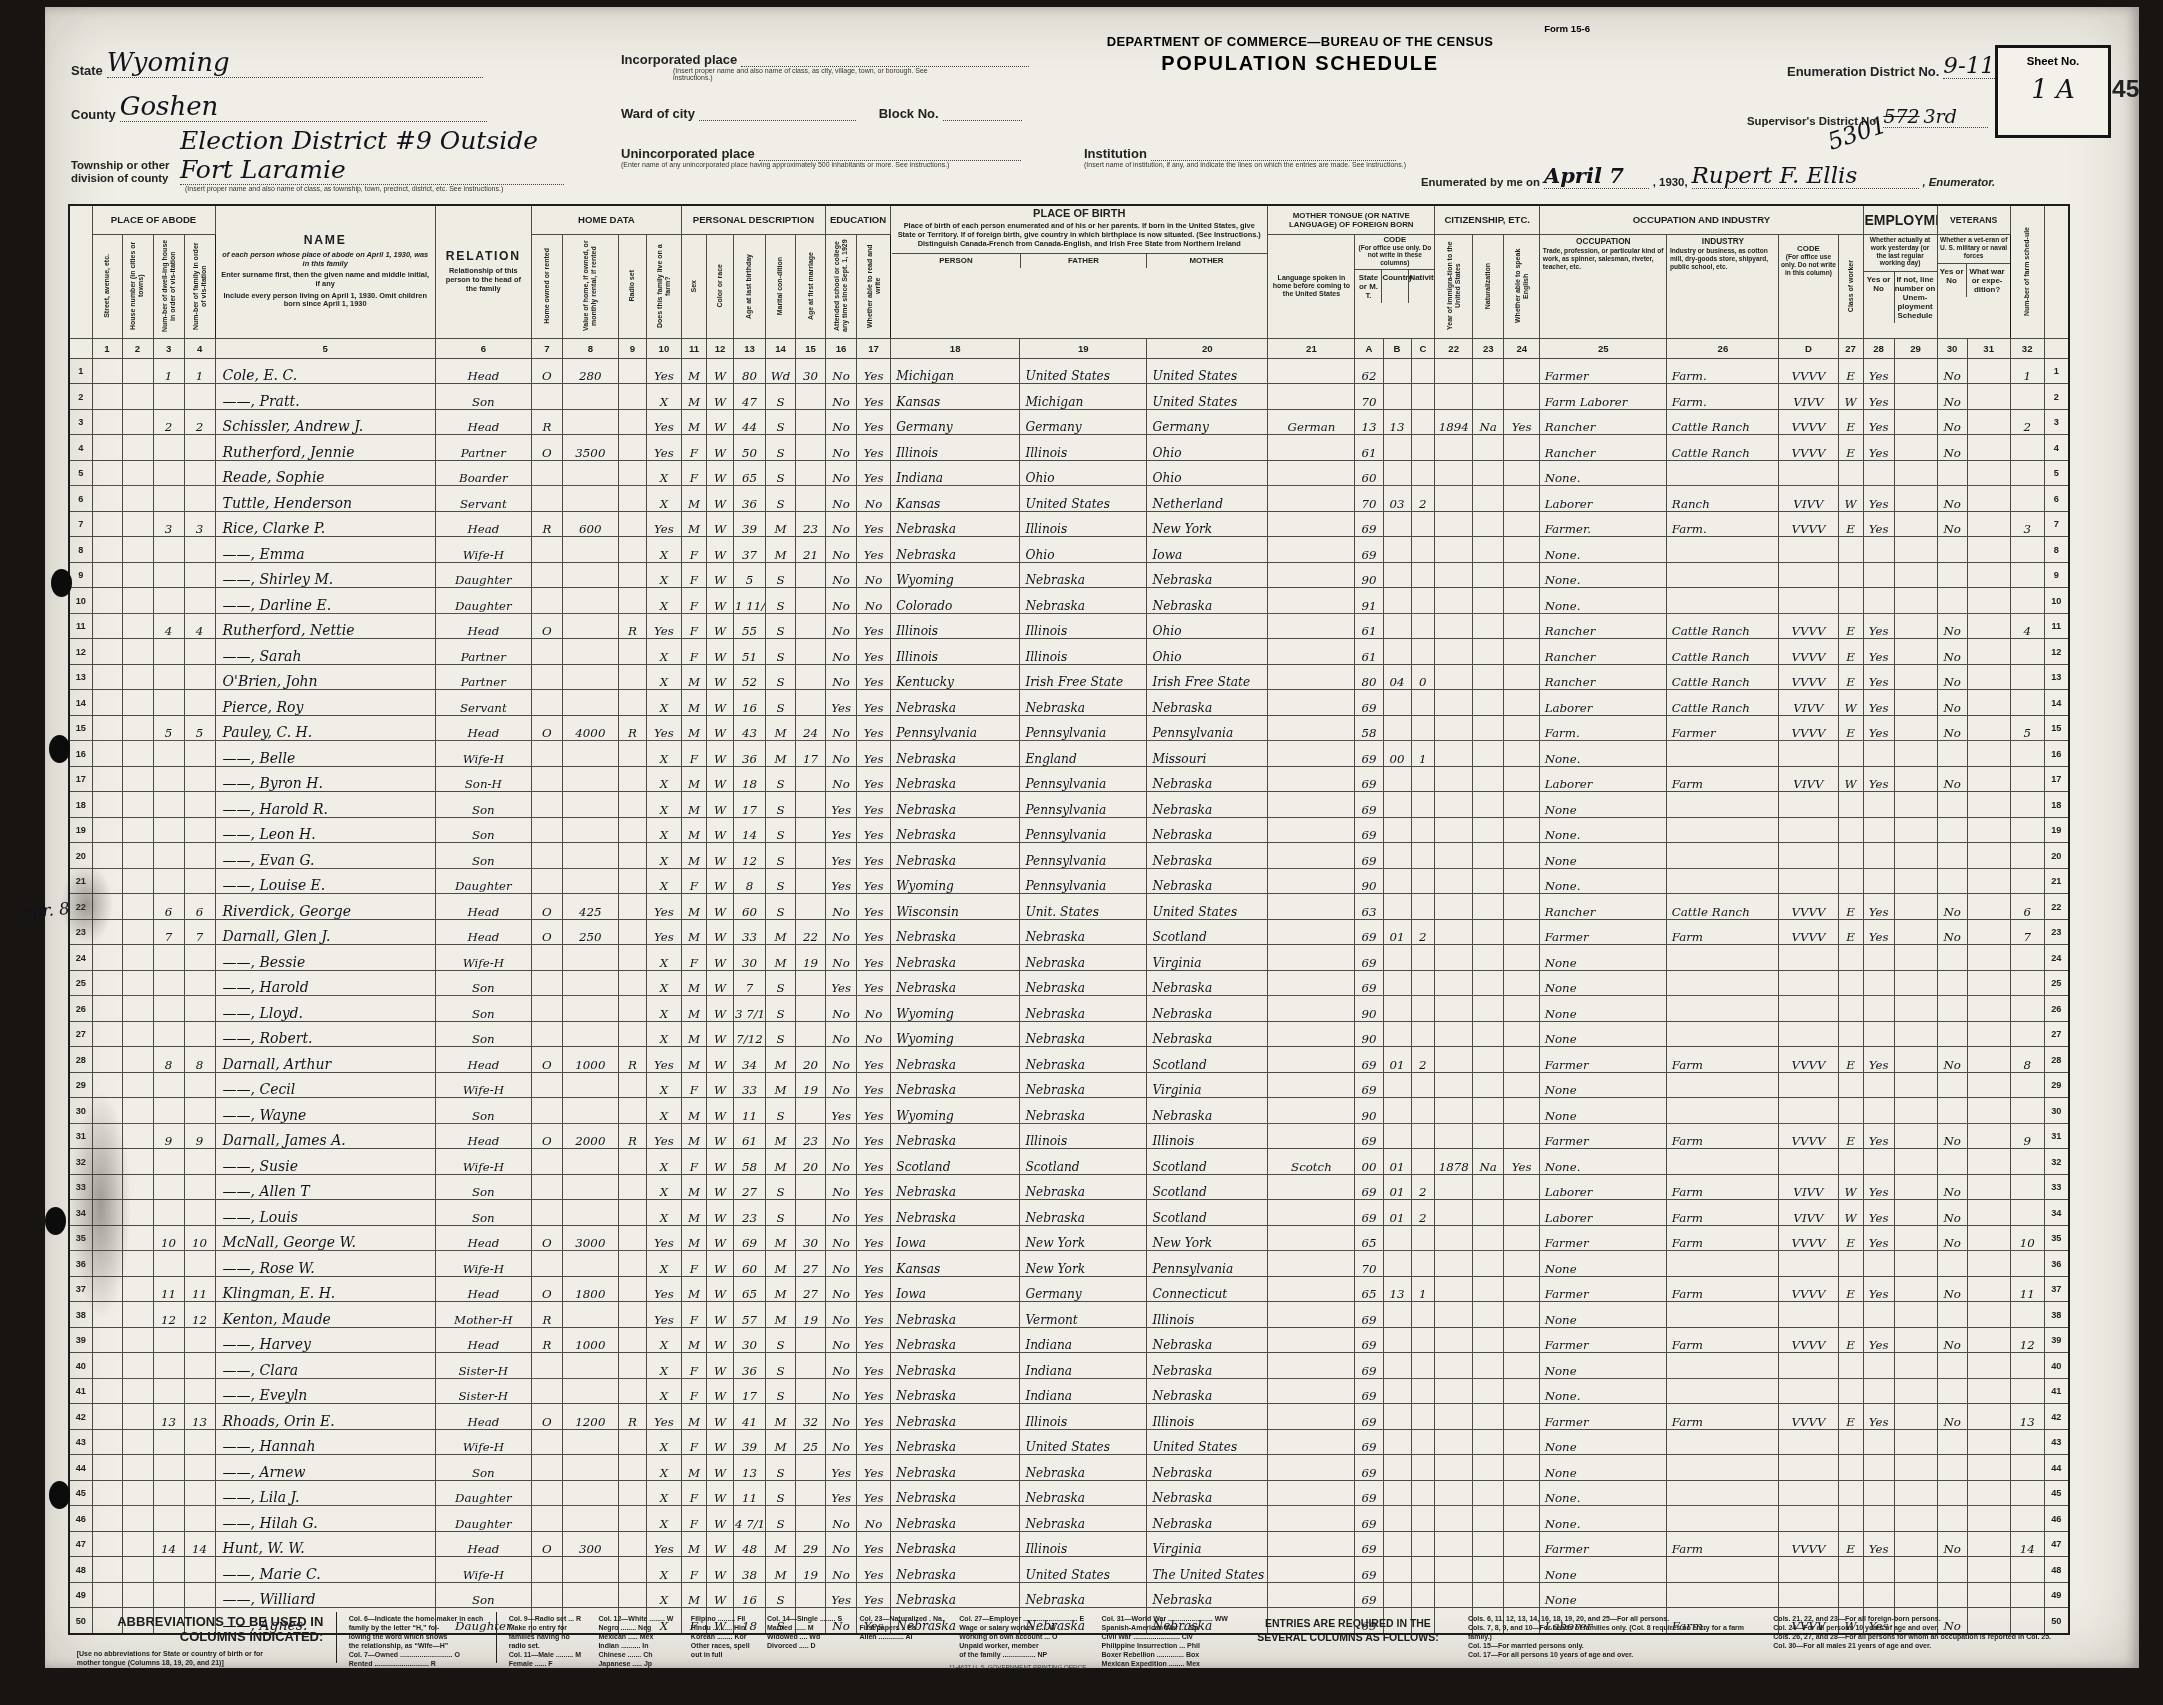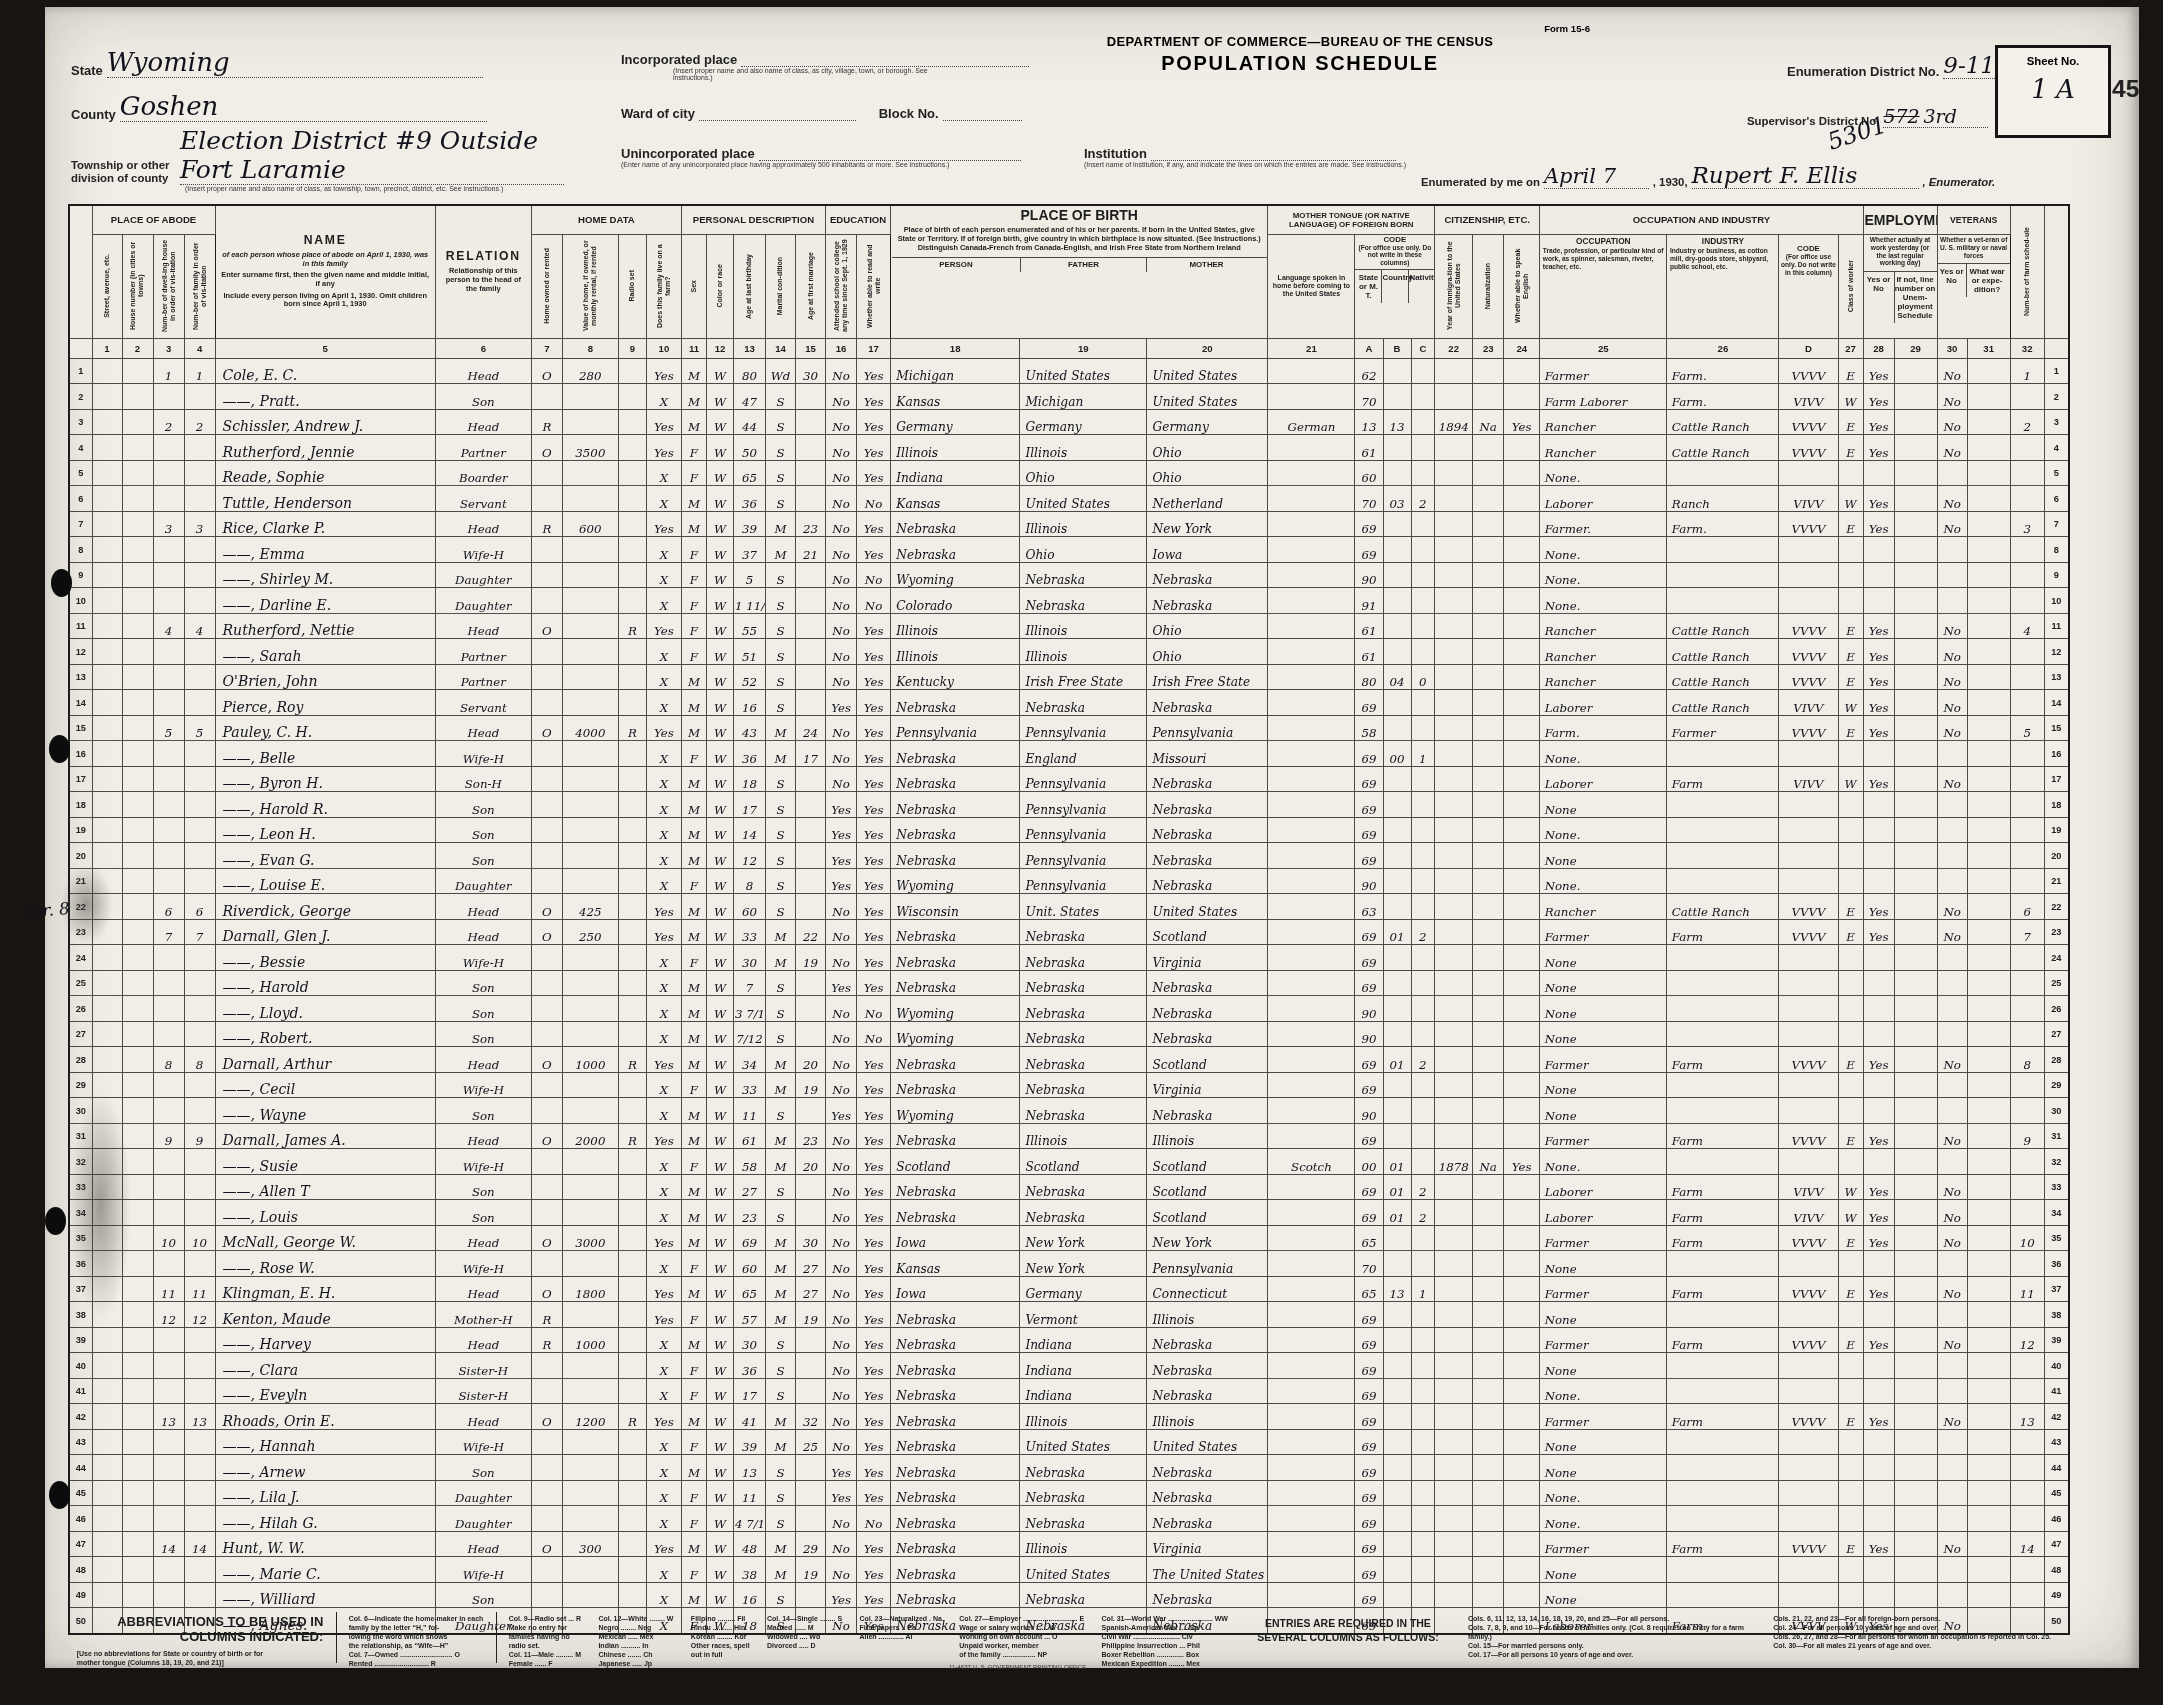--- a/index.html
+++ b/index.html
@@ -144,21 +144,21 @@
 
   <div class="sheetbox">
     <div class="t">Sheet No.</div>
     <div class="v hw">1 A</div>
   </div>
   <div class="pageno">45</div>
   <div class="stamp hw">5301</div>
 
   <div class="fh" style="left:1376px;top:155px;">
     <span class="lbl" style="font-size:11.4px;">Enumerated by me on</span>
-    <span class="dotline" style="width:105px;"><span class="hw" style="font-size:21px;">April 7</span></span>
+    <span class="dotline" style="width:105px;font-weight:bold;"><span class="hw" style="font-size:21px;">April 7</span></span>
     <span class="lbl" style="font-size:11.4px;">, 1930,</span>
     <span class="dotline" style="width:227px;"><span class="hw" style="font-size:23px;">Rupert F. Ellis</span></span>
     <span class="lbl" style="font-size:11.4px;font-style:italic;">, Enumerator.</span>
   </div>
 
   <div class="margin-note hw">apr. 8</div>
 
   <table class="census">
     <colgroup>
       <col style="width:23px">
@@ -211,21 +211,21 @@
           <p>Include every person living on April 1, 1930.  Omit children born since April 1, 1930</p>
         </th>
         <th rowspan="2" class="gs namehead">
           <div class="big">RELATION</div>
           <p>Relationship of this person to the head of the family</p>
         </th>
         <th colspan="4" class="gs">HOME DATA</th>
         <th colspan="5" class="gs">PERSONAL DESCRIPTION</th>
         <th colspan="2" class="gs">EDUCATION</th>
         <th colspan="3" rowspan="2" class="gs" style="vertical-align:top;">
-          <div style="font-size:14px;">PLACE OF BIRTH</div>
+          <div style="font-size:11px;">PLACE OF BIRTH</div>
           <div class="desc">Place of birth of each person enumerated and of his or her parents.  If born in the United States, give State or Territory.  If of foreign birth, give country in which birthplace is now situated.  (See Instructions.)  Distinguish Canada-French from Canada-English, and Irish Free State from Northern Ireland</div>
           <div class="bstrip">
             <div style="width:128px;">PERSON</div>
             <div style="width:125px;" class="bsep">FATHER</div>
             <div style="width:119px;text-align:center;" class="bsep">MOTHER</div>
           </div>
         </th>
         <th colspan="4" class="gs tiny" style="font-size:7.9px;">MOTHER TONGUE (OR NATIVE LANGUAGE) OF FOREIGN BORN</th>
         <th colspan="3" class="gs">CITIZENSHIP, ETC.</th>
         <th colspan="4" class="gs">OCCUPATION AND INDUSTRY</th>

